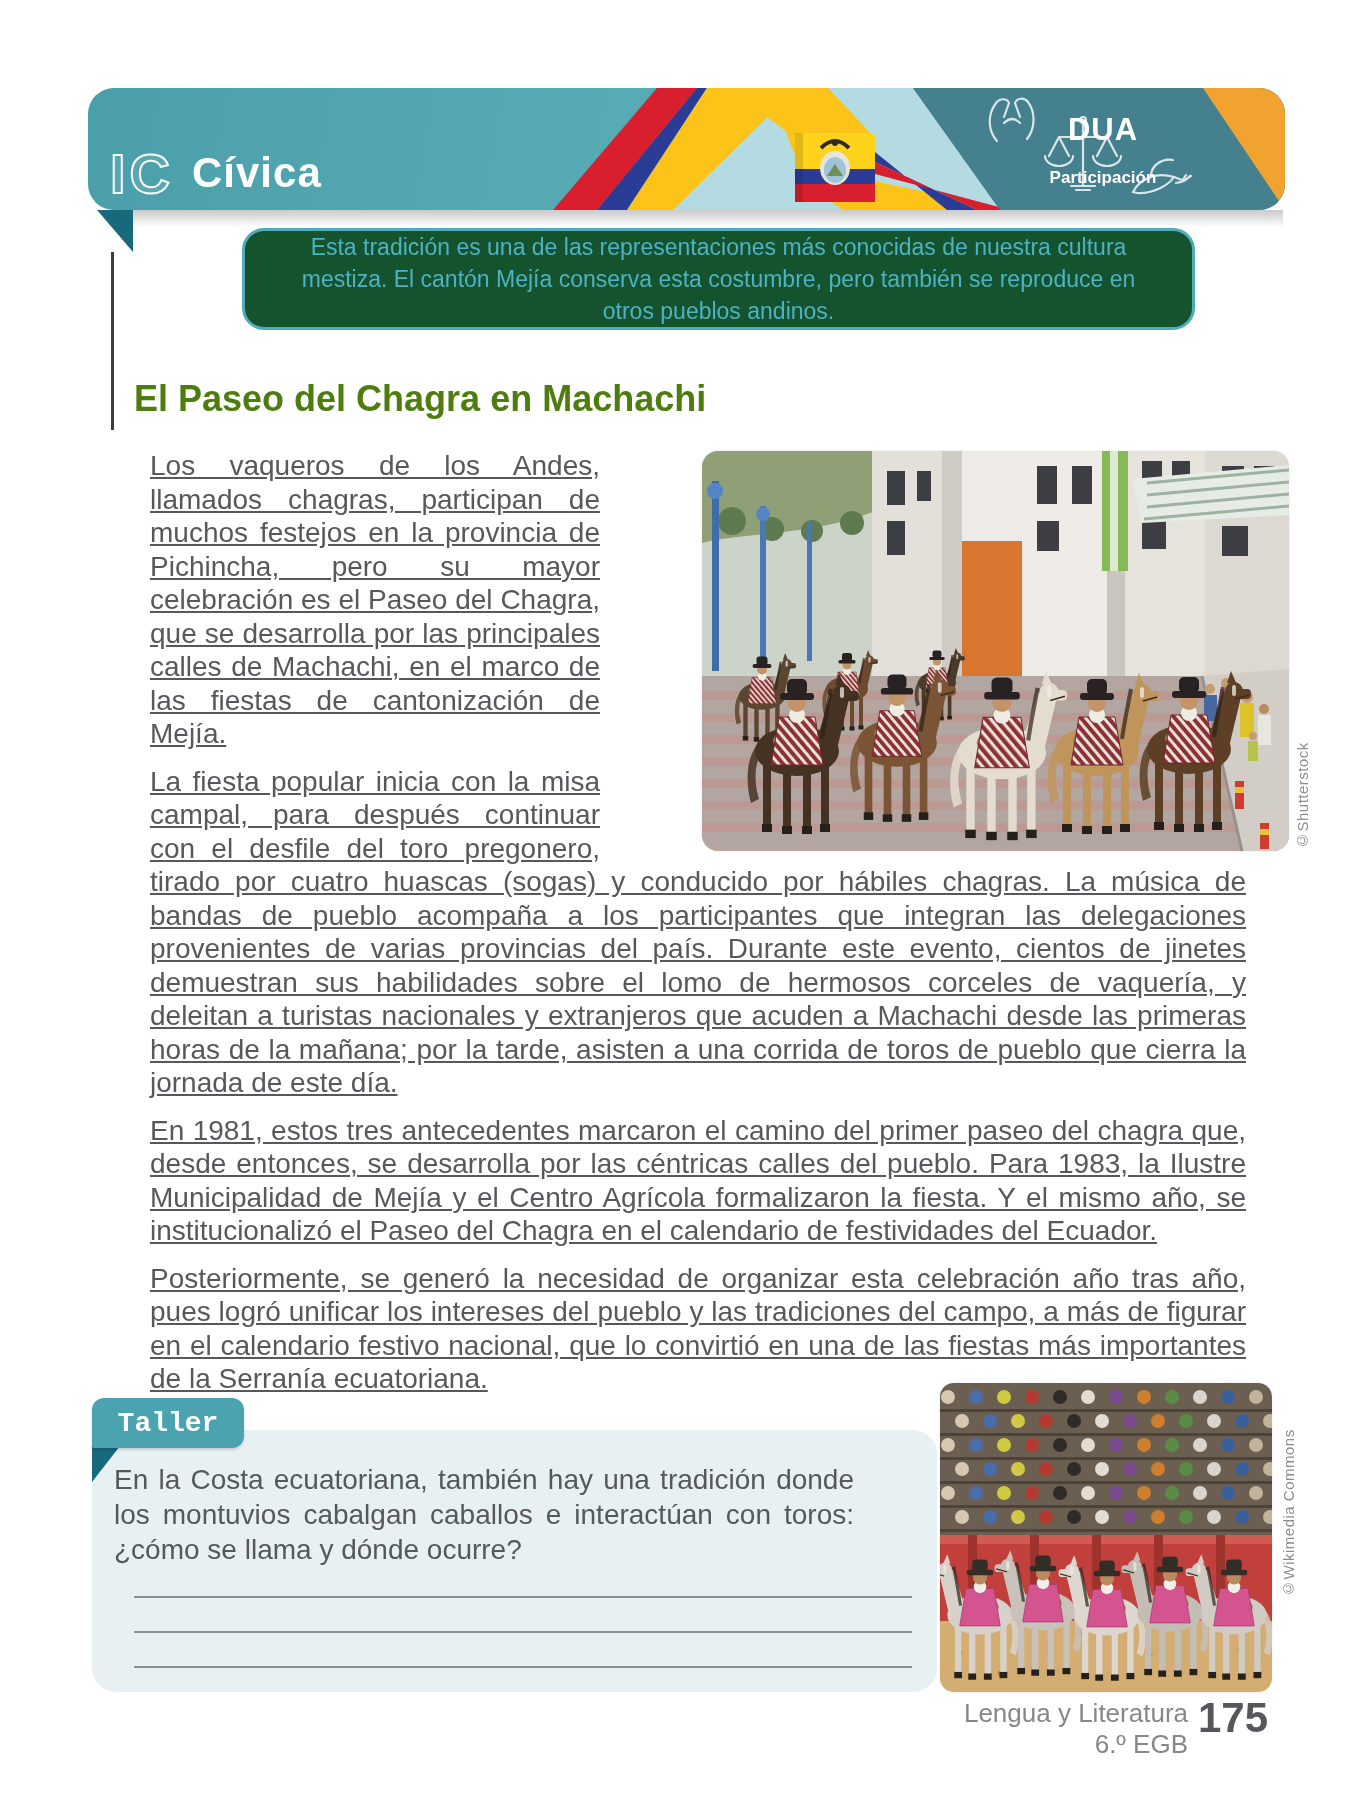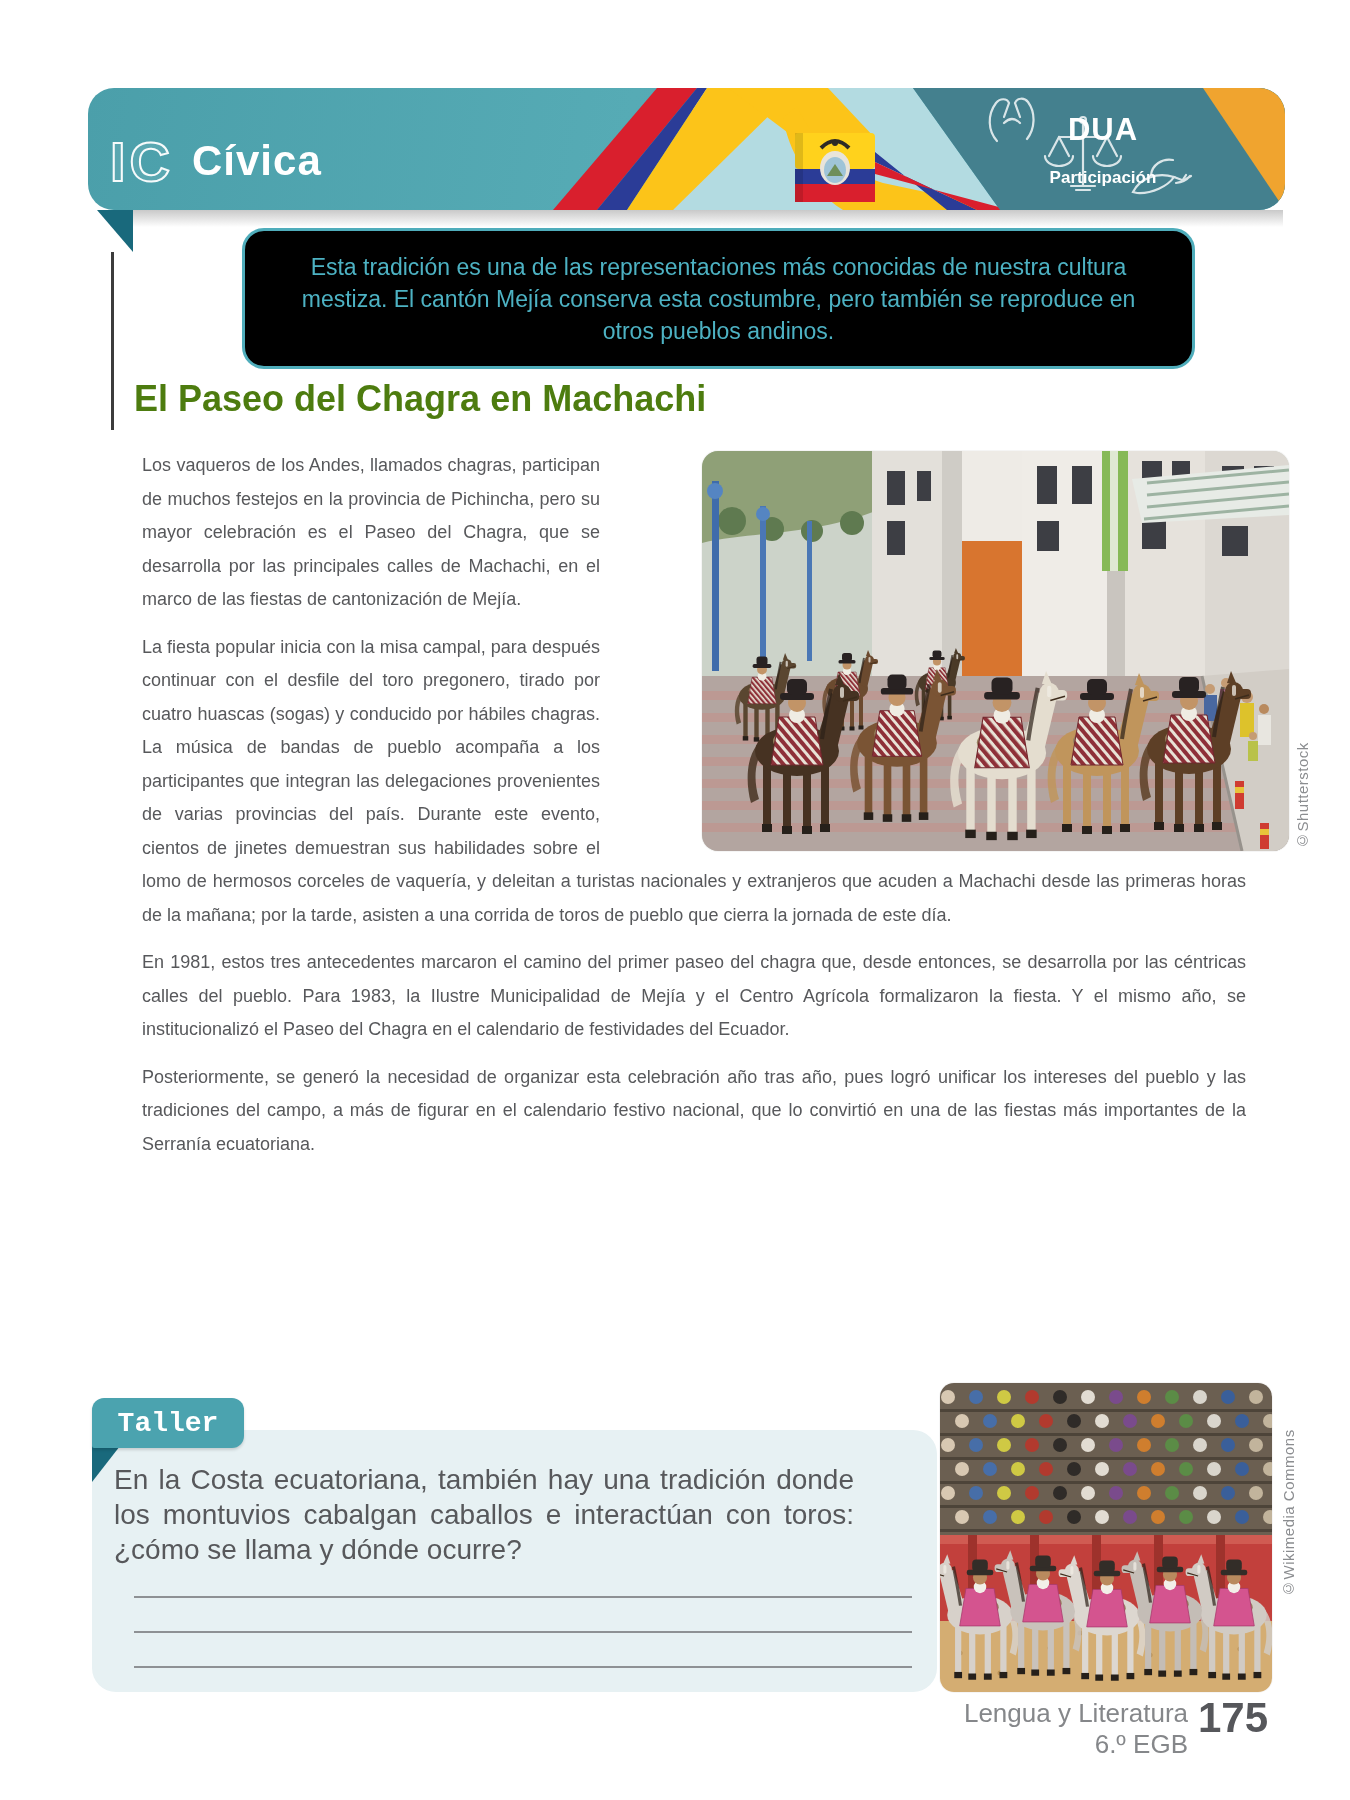--- a/index.html
+++ b/index.html
@@ -2,47 +2,47 @@
 <html><head>
 <meta charset="utf-8">
 <style>
   html,body{margin:0;padding:0;}
   body{width:1350px;height:1800px;position:relative;background:#ffffff;
        font-family:"Liberation Sans", sans-serif;overflow:hidden;}
   
   .banner{position:absolute;left:88px;top:88px;width:1197px;height:122px;
           border-radius:26px;overflow:hidden;
           background:linear-gradient(100deg,#4b9faa 0%,#56abb5 45%,#459daa 100%);}
-  .banner-left{position:absolute;left:22px;top:4px;height:138px;display:flex;align-items:center;gap:18px;z-index:6;}
+  .banner-left{position:absolute;left:22px;top:16px;height:138px;display:flex;align-items:center;gap:18px;z-index:6;}
   .logo-ic{font-size:56px;font-weight:700;color:rgba(255,255,255,0.08);
            -webkit-text-stroke:2px rgba(255,255,255,0.95);letter-spacing:4px;}
   .subject{font-size:42px;font-weight:700;color:#ffffff;letter-spacing:1px;}
   .flag-art{position:absolute;left:400px;top:0;z-index:2;}
   .dark-panel{position:absolute;left:820px;top:0;width:377px;height:122px;background:#44808e;
               clip-path:polygon(5px 0,100% 0,100% 100%,92px 100%);z-index:3;}
   .orange-corner{position:absolute;left:1110px;top:0;width:87px;height:122px;background:#f0a42f;
                  clip-path:polygon(5px 0,100% 0,100% 100%);z-index:4;}
   .header-icons{position:absolute;left:895px;top:5px;z-index:5;}
   .dua-badge{position:absolute;left:920px;top:24px;width:190px;text-align:center;color:#fff;z-index:6;}
   .dua-line1{font-size:31px;font-weight:700;letter-spacing:1px;}
   .dua-line2{font-size:17px;font-weight:700;margin-top:20px;text-align:center;}
   .fold-left{position:absolute;left:97px;top:210px;width:36px;height:42px;background:#19697c;
              clip-path:polygon(0 0,100% 0,100% 100%);}
   .page-shadow{position:absolute;left:133px;top:210px;width:1150px;height:18px;
                background:linear-gradient(180deg,#c9c9c9 0%,#ffffff 95%);}
   
-  .intro-box{position:absolute;left:242px;top:228px;width:953px;height:141px;box-sizing:border-box;
-             border:3px solid #4fadbb;border-radius:22px;background:#000000;
+  .intro-box{position:absolute;left:242px;top:228px;width:953px;height:102px;box-sizing:border-box;
+             border:3px solid #4fadbb;border-radius:22px;background:#14532d;
              display:flex;align-items:center;justify-content:center;padding:16px 56px;}
   .intro-box p{margin:0;text-align:center;font-size:23px;line-height:32px;color:#4db2c3;}
   
   .title-rule{position:absolute;left:111px;top:252px;width:3px;height:178px;background:#3c3c3c;}
   .article-title{position:absolute;left:134px;top:378px;font-size:36px;font-weight:700;color:#4d7c0f;margin:0;}
   .article{position:absolute;left:134px;top:449px;width:1112px;}
-  .article p{font-size:18px;line-height:33.5px;text-align:justify;color:#57585b;margin:0 0 14px 8px;}
+  .article p{font-size:28px;line-height:33.5px;text-align:justify;color:#57585b;margin:0 0 14px 16px;text-decoration:underline;}
   .photo1-figure{float:right;width:613px;height:400px;margin:0 -69px 12px 102px;position:relative;}
   .photo-frame{border-radius:16px;overflow:hidden;position:absolute;left:0;top:0;box-shadow:0 0 0 1px rgba(0,0,0,0.04);}
   .vcredit{writing-mode:vertical-rl;transform:rotate(180deg);font-size:15px;color:#8b8d90;letter-spacing:.5px;}
   .credit1{position:absolute;left:592px;bottom:2px;height:130px;}
   .attribution{text-align:right !important;margin-top:12px !important;}
   
   .taller-box{position:absolute;left:92px;top:1430px;width:845px;height:262px;background:#e7f1f3;border-radius:24px;}
   .taller-tail{position:absolute;left:92px;top:1446px;width:28px;height:36px;background:#19697c;
                clip-path:polygon(0 0,100% 0,0 100%);z-index:1;}
   .taller-tab{position:absolute;left:92px;top:1398px;width:152px;height:50px;background:#4ba3af;

